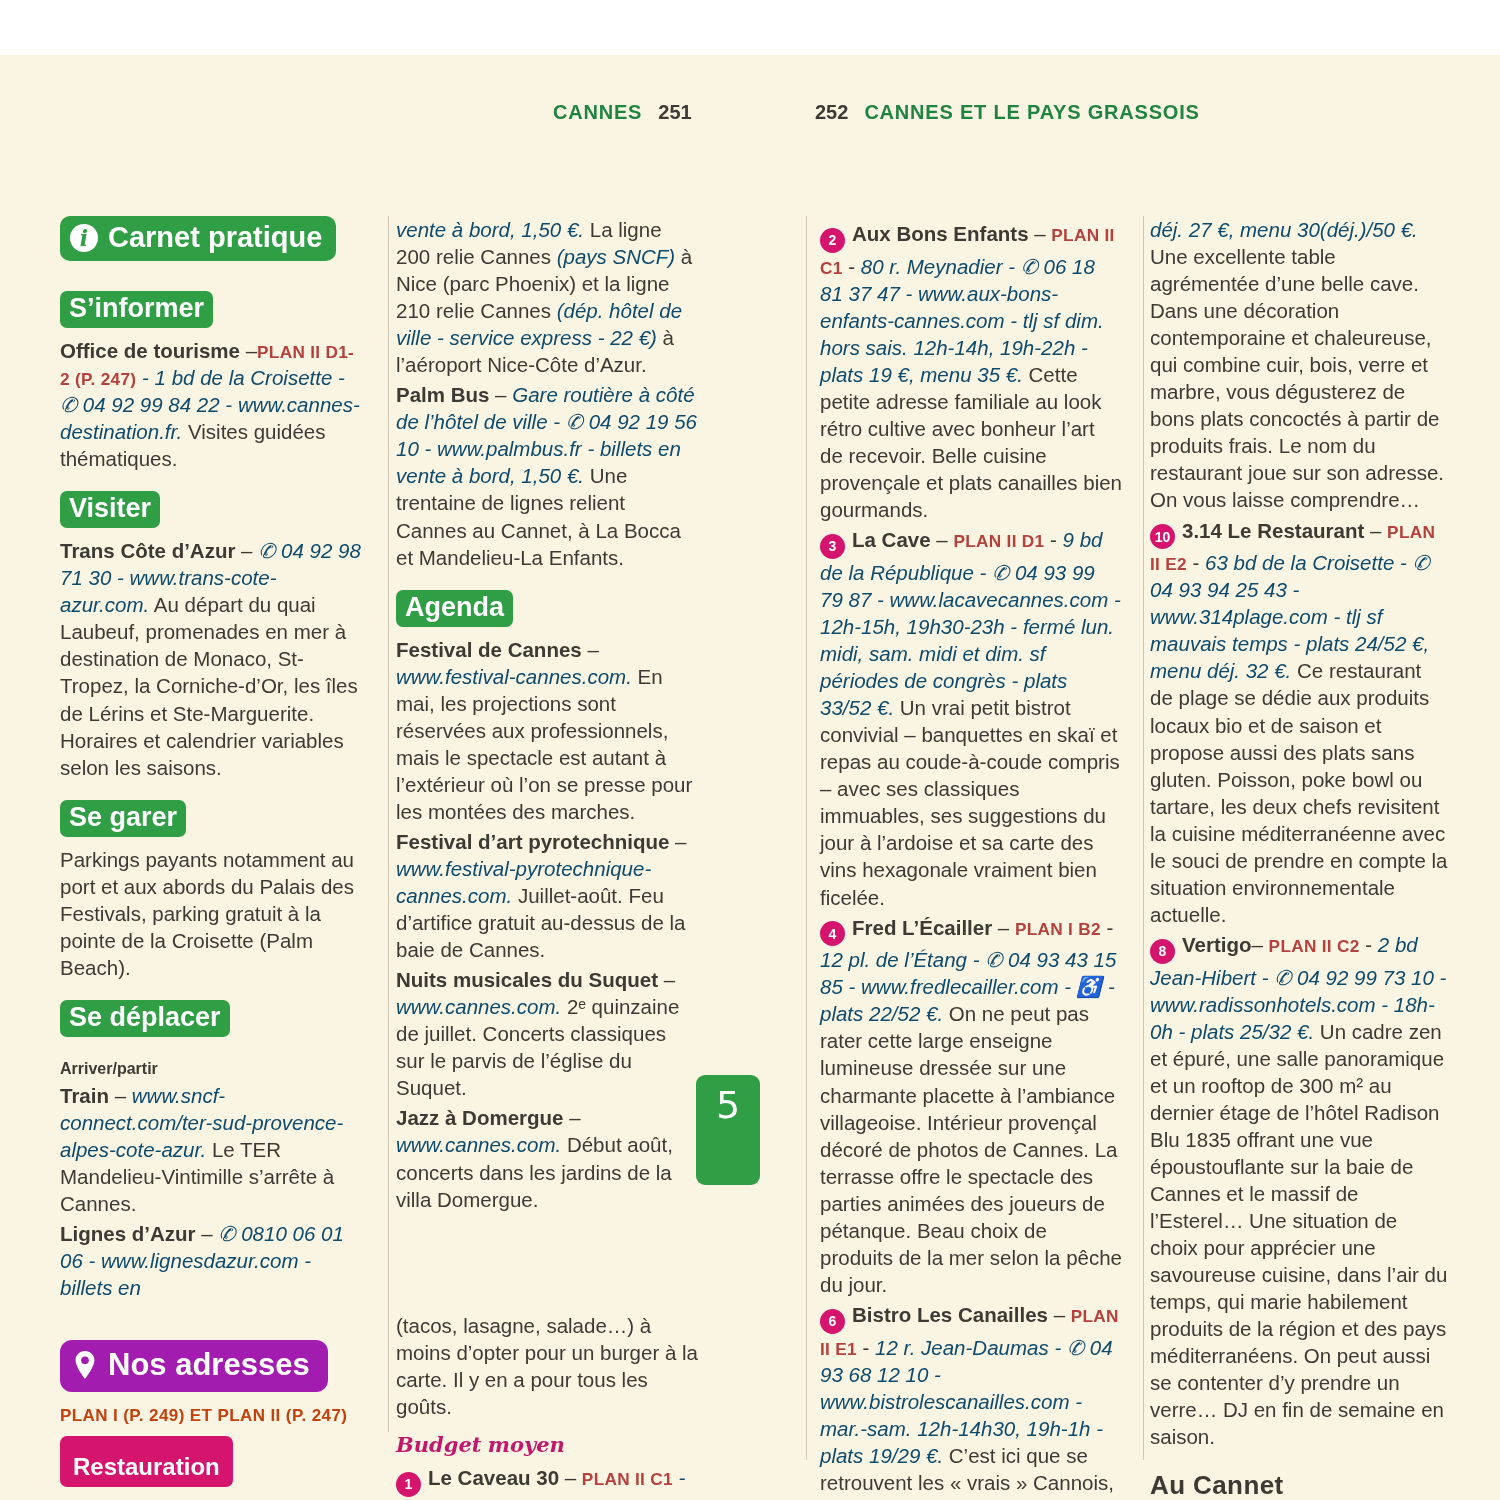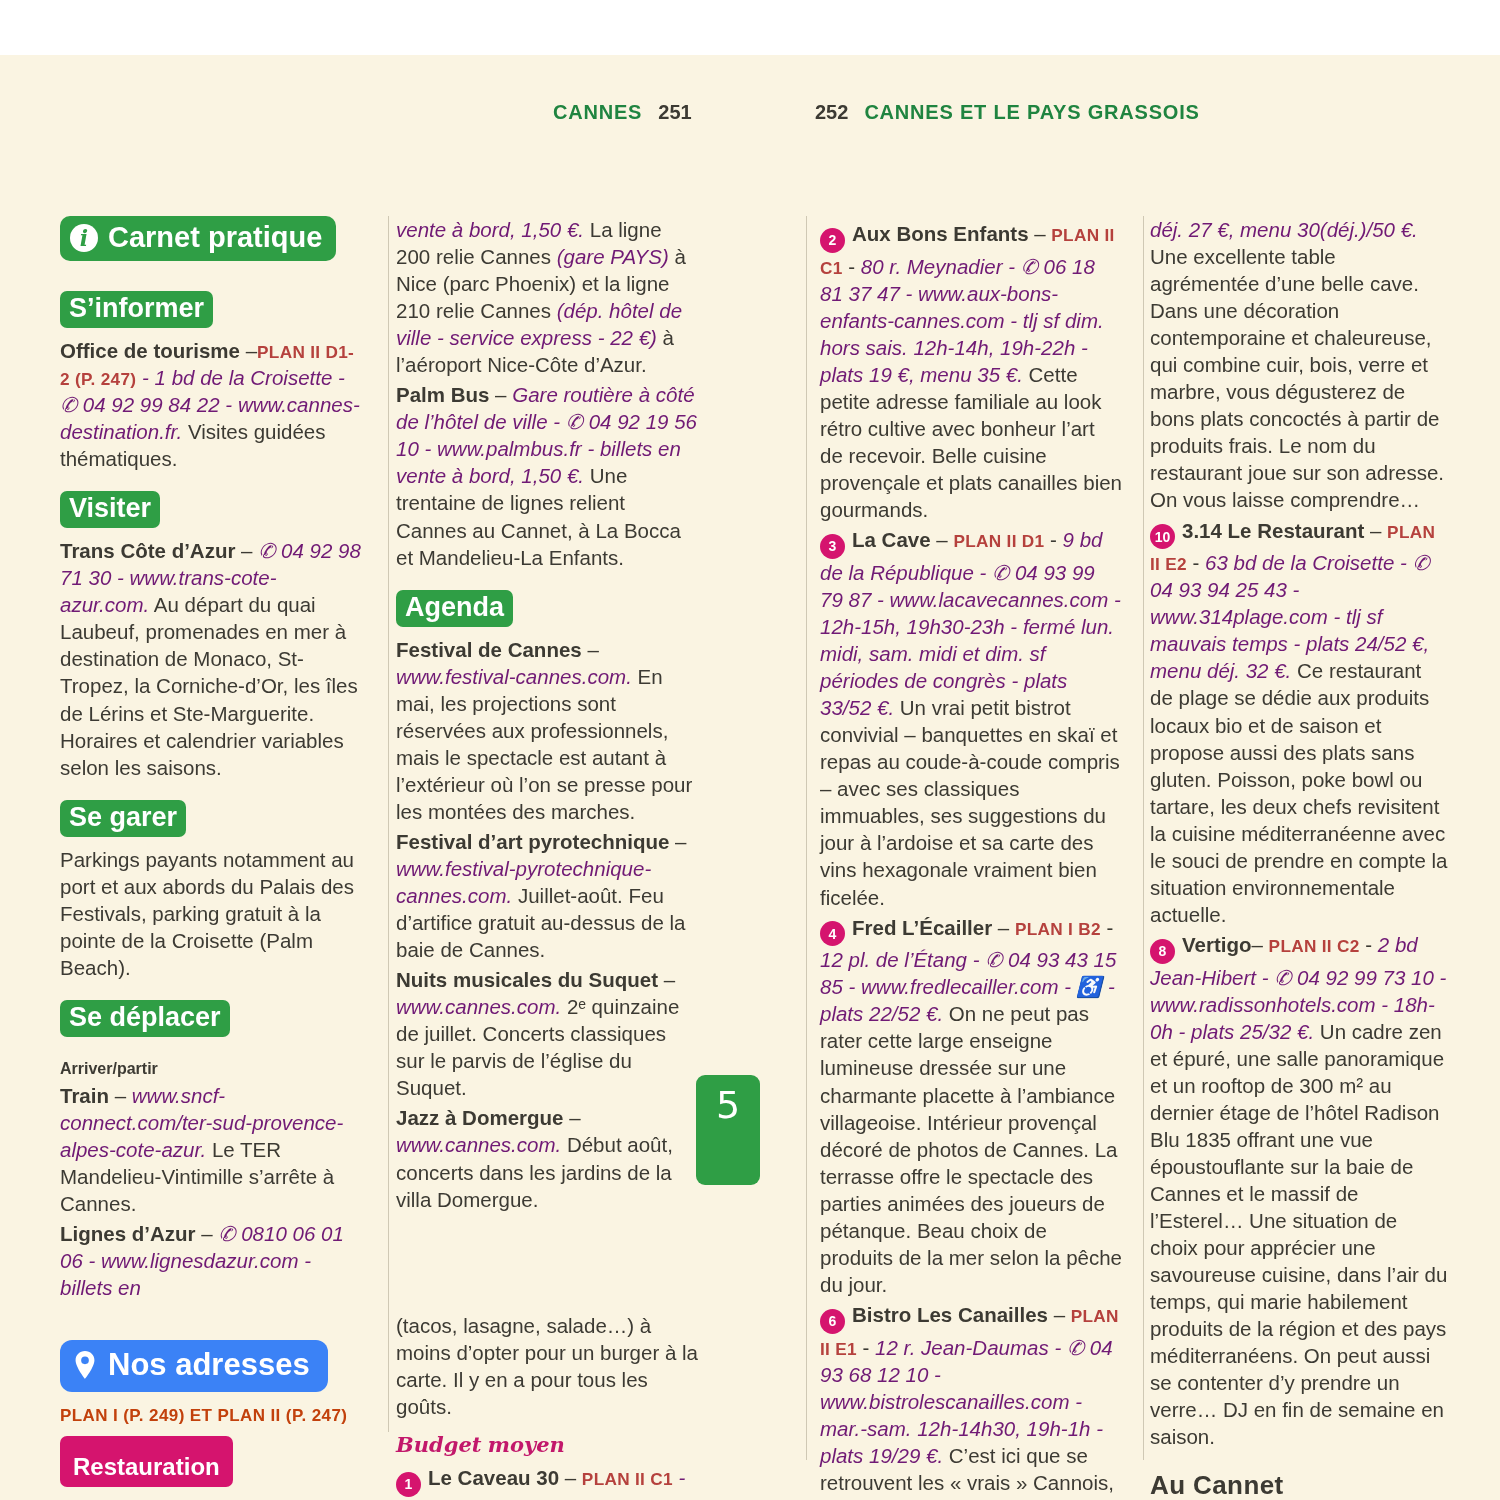--- a/index.html
+++ b/index.html
@@ -12,38 +12,38 @@
   .running-head .rh-page{color:#3c3a33;font-weight:600;letter-spacing:0;}
   .col{position:absolute;}
   .vrule{position:absolute;width:1px;background:#cfc8b4;}
   .chapter-tab{position:absolute;left:696px;top:1075px;width:64px;height:110px;background:#2f9e45;
         border-radius:9px;color:#fff;font-size:38px;font-weight:400;text-align:center;
         padding-top:8px;box-sizing:border-box;font-family:"DejaVu Sans",sans-serif;}
   
   .banner{display:flex;align-items:center;gap:10px;color:#fff;font-weight:bold;
         width:fit-content;margin:0 0 14px;}
   .banner.green{background:#2f9e45;border-radius:10px;padding:5px 14px 7px 10px;font-size:29px;}
-  .banner.pink{background:#3b82f6;border-radius:12px;padding:7px 18px 9px 12px;font-size:31px;}
+  .banner.pink{background:#a21caf;border-radius:12px;padding:7px 18px 9px 12px;font-size:31px;}
   .info-badge{display:inline-flex;align-items:center;justify-content:center;width:28px;height:28px;
         background:#fff;color:#2f9e45;border-radius:50%;font-family:"DejaVu Serif",serif;
         font-style:italic;font-weight:bold;font-size:22px;flex:0 0 auto;}
   .pin-badge{display:inline-flex;flex:0 0 auto;}
   
   .chip{display:inline-block;color:#fff;font-weight:bold;font-size:27px;border-radius:7px;
         padding:2px 9px 4px;margin:16px 0 9px;}
   .chip.green{background:#2f9e45;}
   .chip.pink{background:#d5146e;font-size:24px;padding:17px 13px 6px;margin-top:6px;}
   .planrefs{color:#c2410c;font-weight:bold;font-size:17px;letter-spacing:.4px;margin:14px 0 4px;}
   .pricecat{font-family:"DejaVu Serif",serif;font-style:italic;font-weight:bold;font-size:21px;
         color:#c2186b;margin:12px 0 7px;word-spacing:-1px;}
   .subhead{font-size:16px;font-weight:bold;margin:14px 0 4px;color:#3c3a33;}
   .region{font-size:26px;font-weight:bold;margin:20px 0 8px;color:#3c3a33;letter-spacing:.4px;}
   .para{font-size:20.5px;line-height:1.32;margin:0 0 3px;}
   .seg-b{font-weight:bold;}
-  .seg-i{font-style:italic;color:#701a75;}
+  .seg-i{font-style:italic;color:#0c4a6e;}
   .seg-r{color:#b5413d;font-size:.84em;font-weight:600;letter-spacing:.3px;}
   .num-badge{display:inline-flex;align-items:center;justify-content:center;width:25px;height:25px;
         border-radius:50%;background:#d5146e;color:#fff;font-weight:bold;font-size:14px;
         margin-right:7px;vertical-align:-4px;}
 </style>
 </head>
 <body>
 
 <div class="page">
   <div class="top-strip"></div>
@@ -85,21 +85,21 @@
             <path d="M12 1C7 1 3.2 4.8 3.2 9.6 3.2 16 12 27 12 27s8.8-11 8.8-17.4C20.8 4.8 17 1 12 1zm0 12.2a3.6 3.6 0 1 1 0-7.2 3.6 3.6 0 0 1 0 7.2z" fill="#ffffff"></path>
           </svg>
         </span>
         <span>Nos adresses</span>
       </div>
       <div class="planrefs">PLAN I (P. 249) ET PLAN II (P. 247)</div>
       <div><span class="chip pink">Restauration</span></div>
       <div class="pricecat">Premier prix</div>
     </div>
   <div class="col" style="left:396px;top:216px;width:304px;">
-      <p class="para"><span class="seg-i">vente à bord, 1,50 €.</span><span class="seg-n"> La ligne 200 relie Cannes </span><span class="seg-i">(gare PAYS)</span><span class="seg-n"> à Nice (parc Phoenix) et la ligne 210 relie Cannes </span><span class="seg-i">(dép. hôtel de ville - service express - 22 €)</span><span class="seg-n"> à l’aéroport Nice-Côte d’Azur.</span></p>
+      <p class="para"><span class="seg-i">vente à bord, 1,50 €.</span><span class="seg-n"> La ligne 200 relie Cannes </span><span class="seg-i">(pays SNCF)</span><span class="seg-n"> à Nice (parc Phoenix) et la ligne 210 relie Cannes </span><span class="seg-i">(dép. hôtel de ville - service express - 22 €)</span><span class="seg-n"> à l’aéroport Nice-Côte d’Azur.</span></p>
       <p class="para"><span class="seg-b">Palm Bus</span><span class="seg-n"> – </span><span class="seg-i">Gare routière à côté de l’hôtel de ville - ✆ 04 92 19 56 10 - www.palmbus.fr - billets en vente à bord, 1,50 €.</span><span class="seg-n"> Une trentaine de lignes relient Cannes au Cannet, à La Bocca et Mandelieu-La Enfants.</span></p>
       <div><span class="chip green">Agenda</span></div>
       <p class="para"><span class="seg-b">Festival de Cannes</span><span class="seg-n"> – </span><span class="seg-i">www.festival-cannes.com.</span><span class="seg-n"> En mai, les projections sont réservées aux professionnels, mais le spectacle est autant à l’extérieur où l’on se presse pour les montées des marches.</span></p>
       <p class="para"><span class="seg-b">Festival d’art pyrotechnique</span><span class="seg-n"> – </span><span class="seg-i">www.festival-pyrotechnique-cannes.com.</span><span class="seg-n"> Juillet-août. Feu d’artifice gratuit au-dessus de la baie de Cannes.</span></p>
       <p class="para"><span class="seg-b">Nuits musicales du Suquet</span><span class="seg-n"> – </span><span class="seg-i">www.cannes.com.</span><span class="seg-n"> 2ᵉ quinzaine de juillet. Concerts classiques sur le parvis de l’église du Suquet.</span></p>
       <p class="para"><span class="seg-b">Jazz à Domergue</span><span class="seg-n"> – </span><span class="seg-i">www.cannes.com.</span><span class="seg-n"> Début août, concerts dans les jardins de la villa Domergue.</span></p>
       <div style="height: 96px;"></div>
       <p class="para"><span class="seg-n">(tacos, lasagne, salade…) à moins d’opter pour un burger à la carte. Il y en a pour tous les goûts.</span></p>
       <div class="pricecat">Budget moyen</div>
       <p class="para"><span class="num-badge">1</span><span class="seg-b">Le Caveau 30</span><span class="seg-n"> – </span><span class="seg-r">PLAN II C1</span><span class="seg-i"> - 45 r. F.-Faure - ✆ 04 93 39 06 33 - </span></p>

